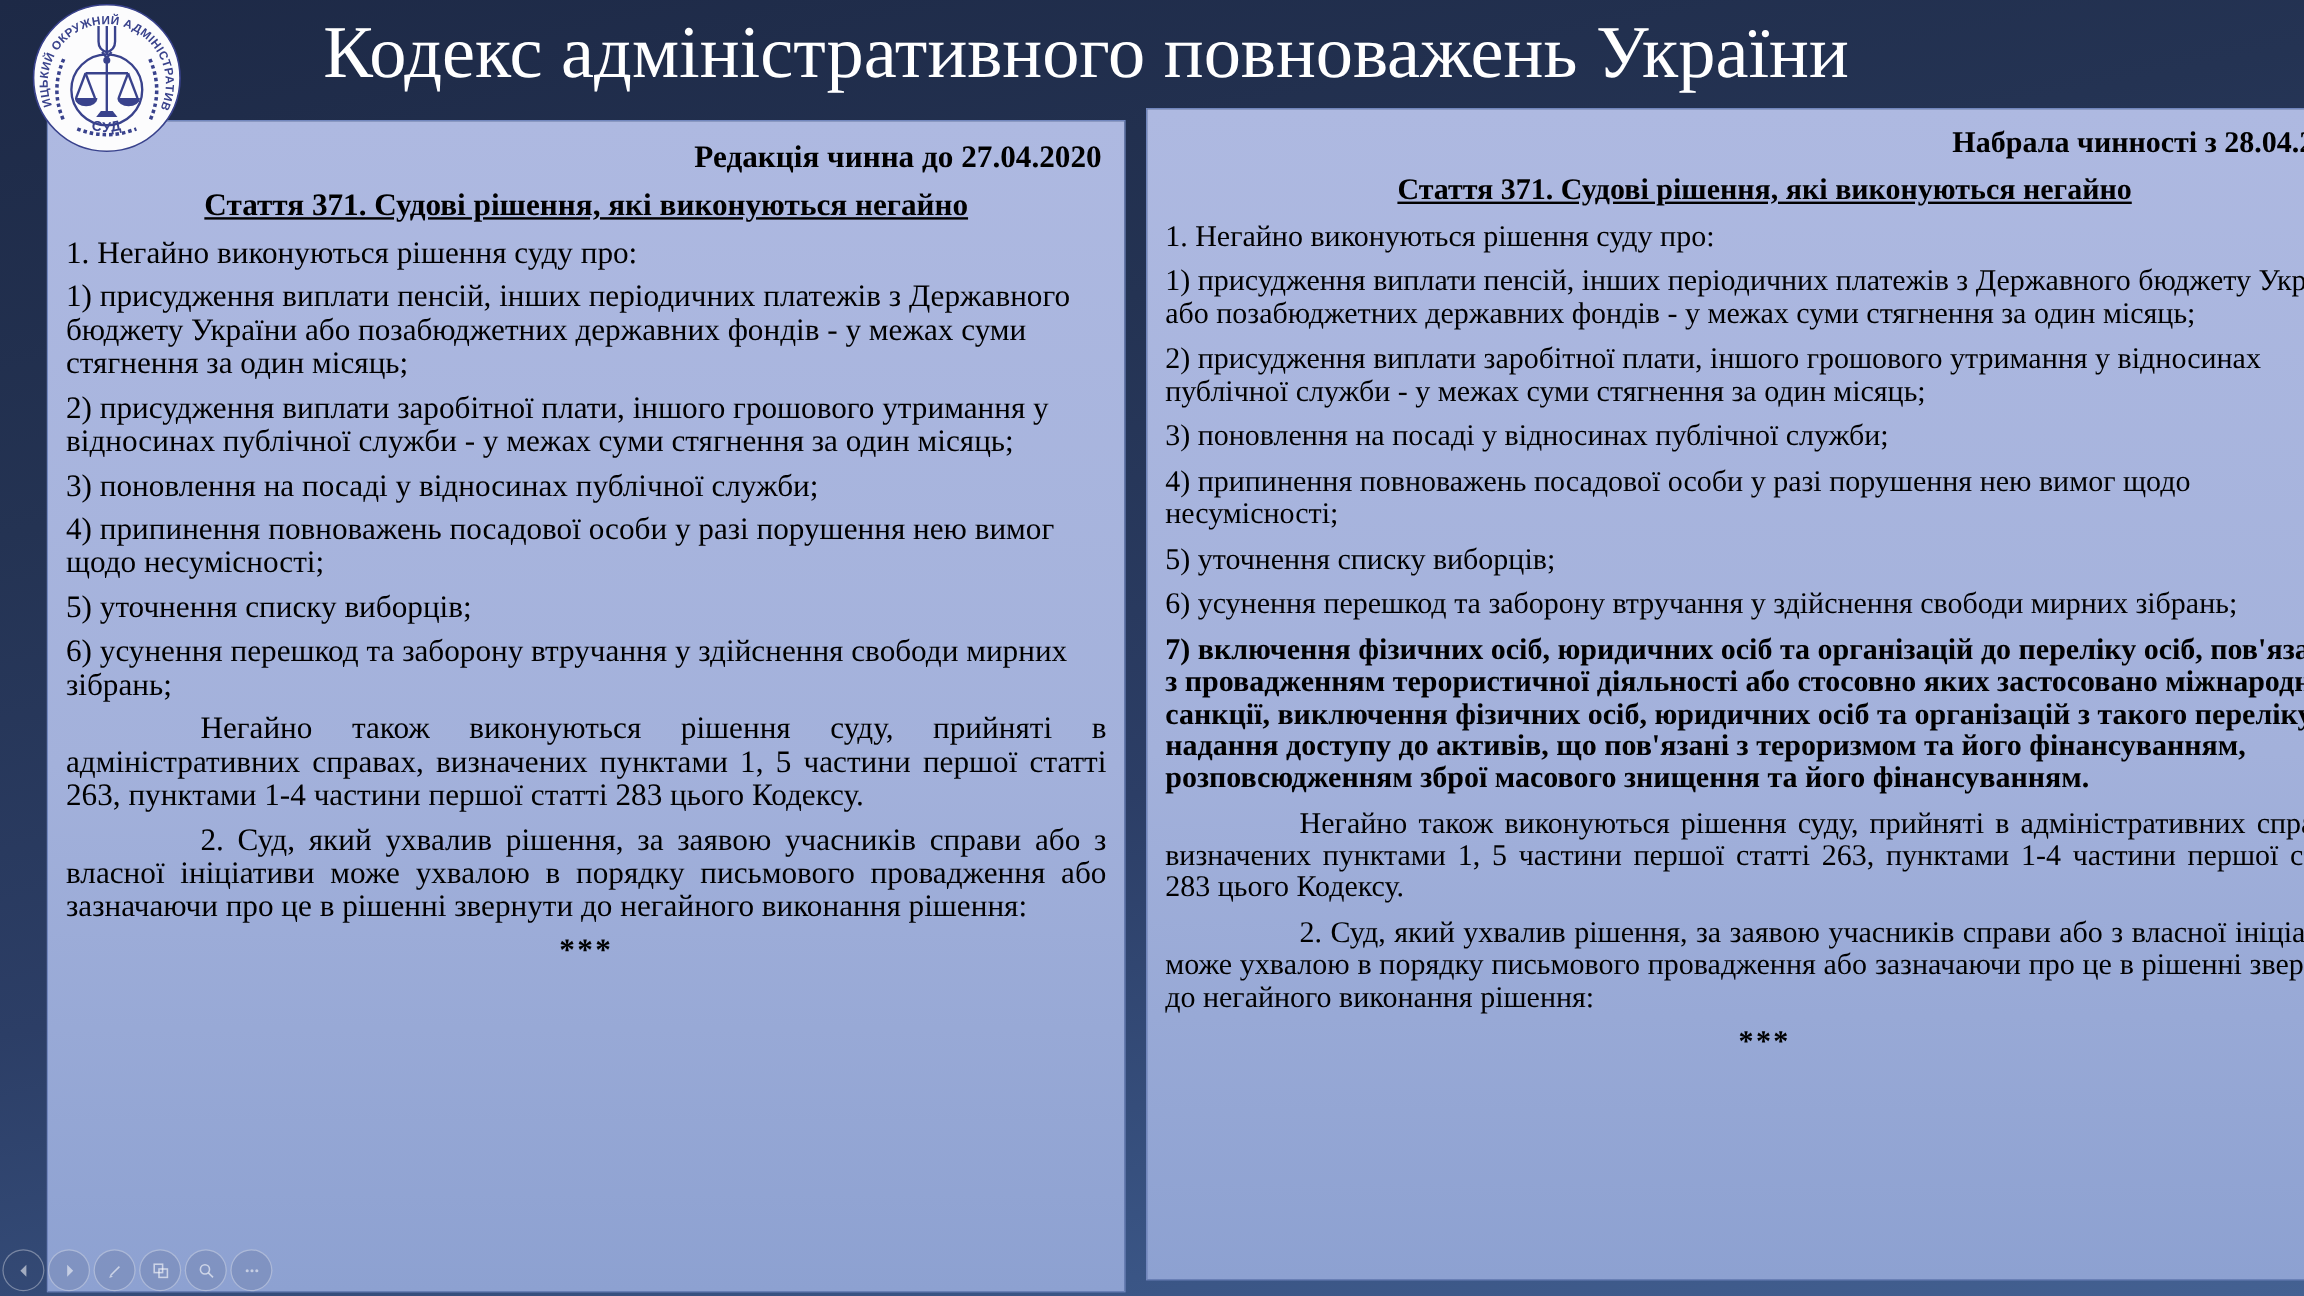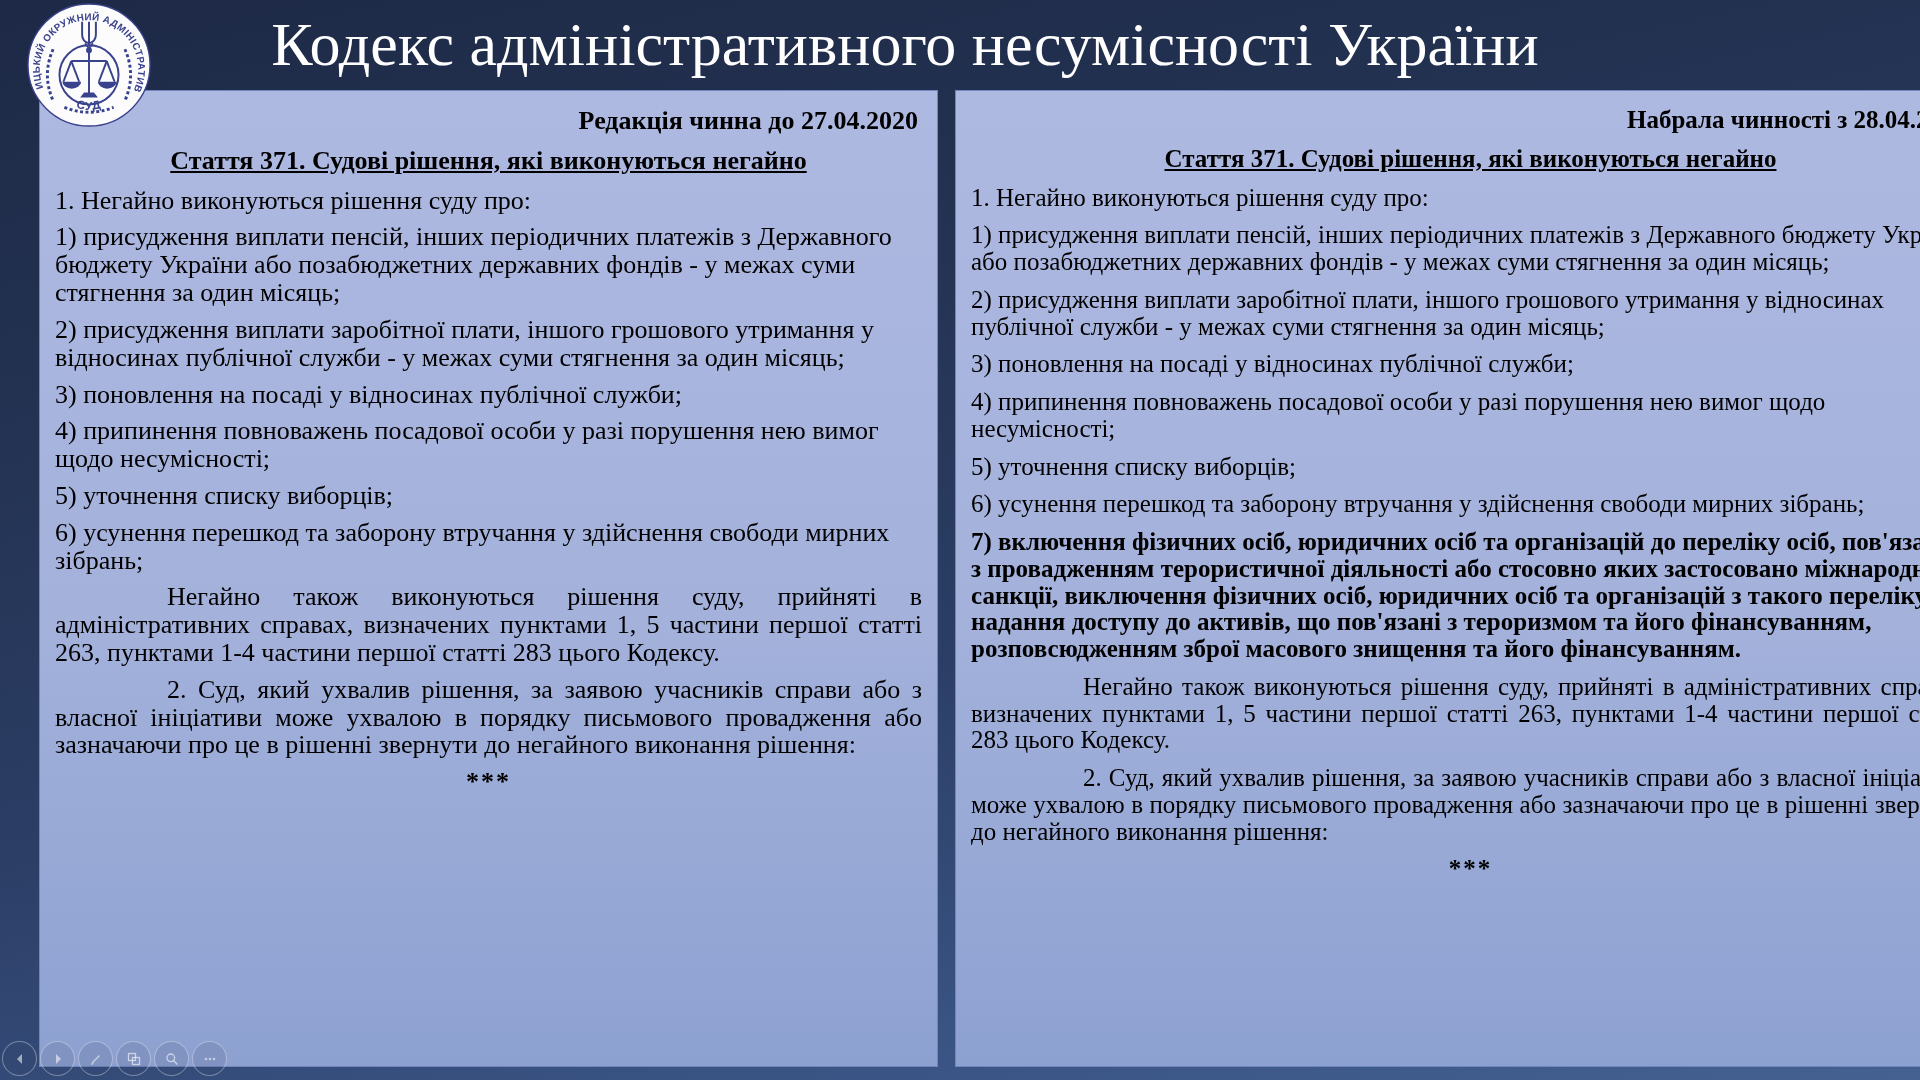--- a/index.html
+++ b/index.html
@@ -13,21 +13,21 @@
     margin:0;text-align:center;color:#ffffff;font-size:62px;font-weight:400;
     white-space:nowrap;
   }
   .logo{position:absolute;left:26px;top:2px;width:126px;height:126px;z-index:5;}
   .panel{
     position:absolute;top:90px;height:977px;box-sizing:border-box;
     background:linear-gradient(180deg,#aeb9e1 0%,#a3b1db 55%,#8da1d1 100%);
     border:1px solid #7186bd;
     padding:10px 15px 0 15px;color:#000;
   }
-  .panel.left{left:39px;width:899px;font-size:26px;}
+  .panel.left{left:39px;width:899px;font-size:26px;margin-top:10px;}
   .panel.right{left:955px;width:1031px;font-size:25px;}
   .panel p{margin:0 0 9px 0;line-height:1.07;}
   .panel.right p{margin-bottom:11px;}
   .date{font-weight:bold;text-align:right;margin:6px 4px 12px 0 !important;}
   .heading{font-weight:bold;text-align:center;margin-bottom:12px !important;text-decoration:underline;}
   .b{font-weight:bold;}
   .j{text-align:justify;text-indent:112px;}
   .c{text-align:center;font-weight:bold;letter-spacing:2px;margin-top:6px !important;}
   .controls{position:absolute;left:2px;bottom:4px;display:flex;gap:3px;z-index:6;}
   .ctl{
@@ -37,21 +37,21 @@
   }
   .ctl svg{display:block;}
   .ic{stroke:rgba(255,255,255,0.6);fill:none;stroke-width:1.3;}
   .icf{fill:rgba(255,255,255,0.55);stroke:none;}
 </style>
 </head>
 <body>
 
 <div class="stage">
 
-  <h1 class="title">Кодекс адміністративного несумісності України</h1>
+  <h1 class="title">Кодекс адміністративного повноважень України</h1>
 
   <section class="panel left">
     <p class="date">Редакція чинна до 27.04.2020</p>
     <p class="heading">Стаття 371. Судові рішення, які виконуються негайно</p>
     <p>1. Негайно виконуються рішення суду про:</p>
     <p>1) присудження виплати пенсій, інших періодичних платежів з Державного бюджету України або позабюджетних державних фондів - у межах суми стягнення за один місяць;</p>
     <p>2) присудження виплати заробітної плати, іншого грошового утримання у відносинах публічної служби - у межах суми стягнення за один місяць;</p>
     <p>3) поновлення на посаді у відносинах публічної служби;</p>
     <p>4) припинення повноважень посадової особи у разі порушення нею вимог щодо несумісності;</p>
     <p>5) уточнення списку виборців;</p>

